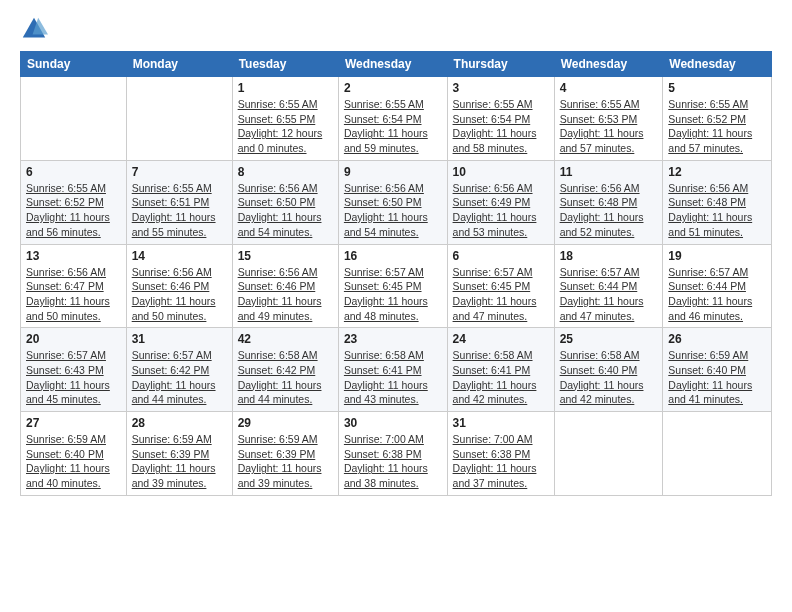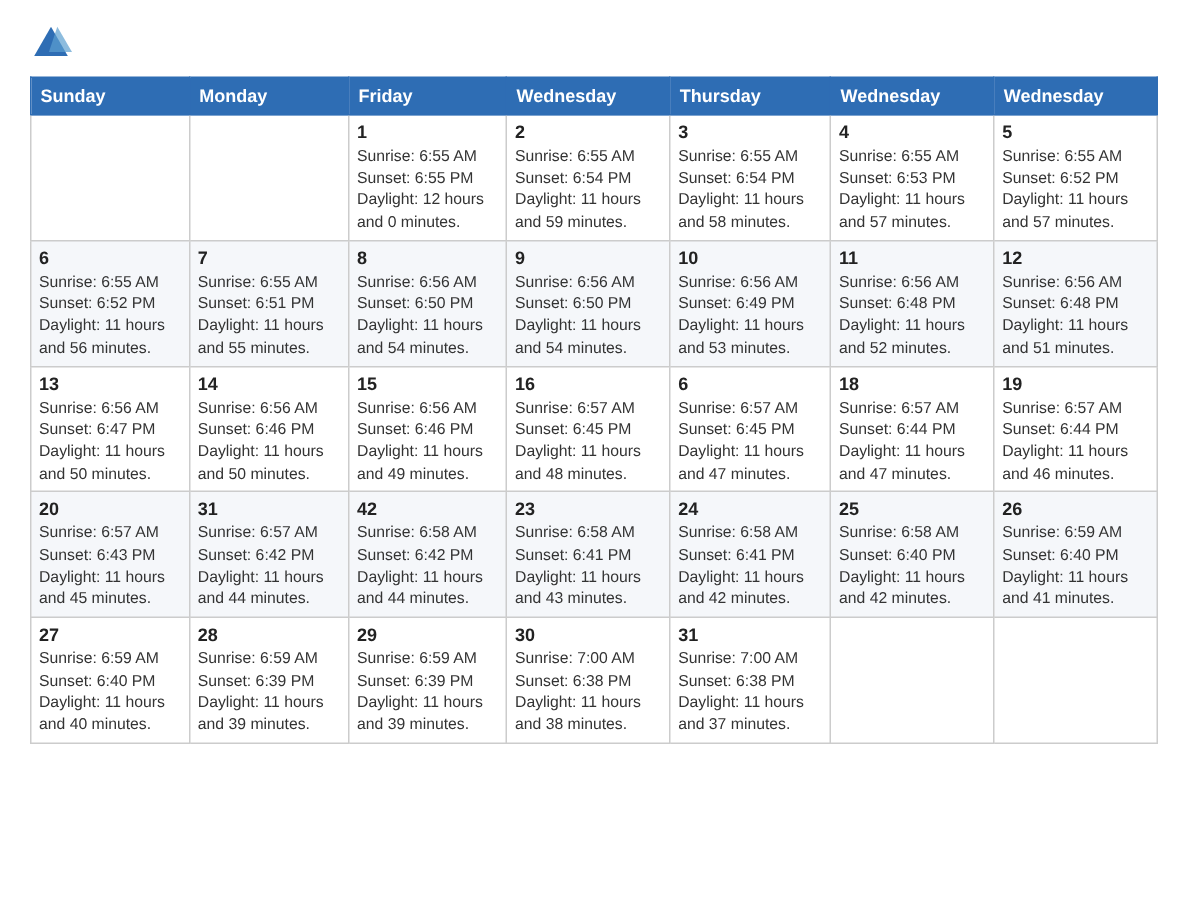--- a/index.html
+++ b/index.html
@@ -83,20 +83,21 @@
       font-weight: bold;
       font-size: 12px;
       color: #222;
       display: block;
       margin-bottom: 2px;
     }
     .day-info {
       color: #333;
       font-size: 10.5px;
       line-height: 1.4;
+      text-decoration: underline;
     }
     .empty-cell {
       background: #fff !important;
     }
   </style>
 </head>
 <body>
 
 <div class="page">
   <div class="header">
@@ -114,21 +115,21 @@
       <div class="month-title"></div>
       <div class="subtitle"></div>
     </div>
   </div>
 
   <table class="calendar-table">
     <thead>
       <tr>
       <th>Sunday</th>
           <th>Monday</th>
-          <th>Friday</th>
+          <th>Tuesday</th>
           <th>Wednesday</th>
           <th>Thursday</th>
           <th>Wednesday</th>
           <th>Wednesday</th>
         </tr>
     </thead>
     <tbody id="calendar-body">
     <tr>
           <td class="empty-cell"></td>
           <td class="empty-cell"></td>

